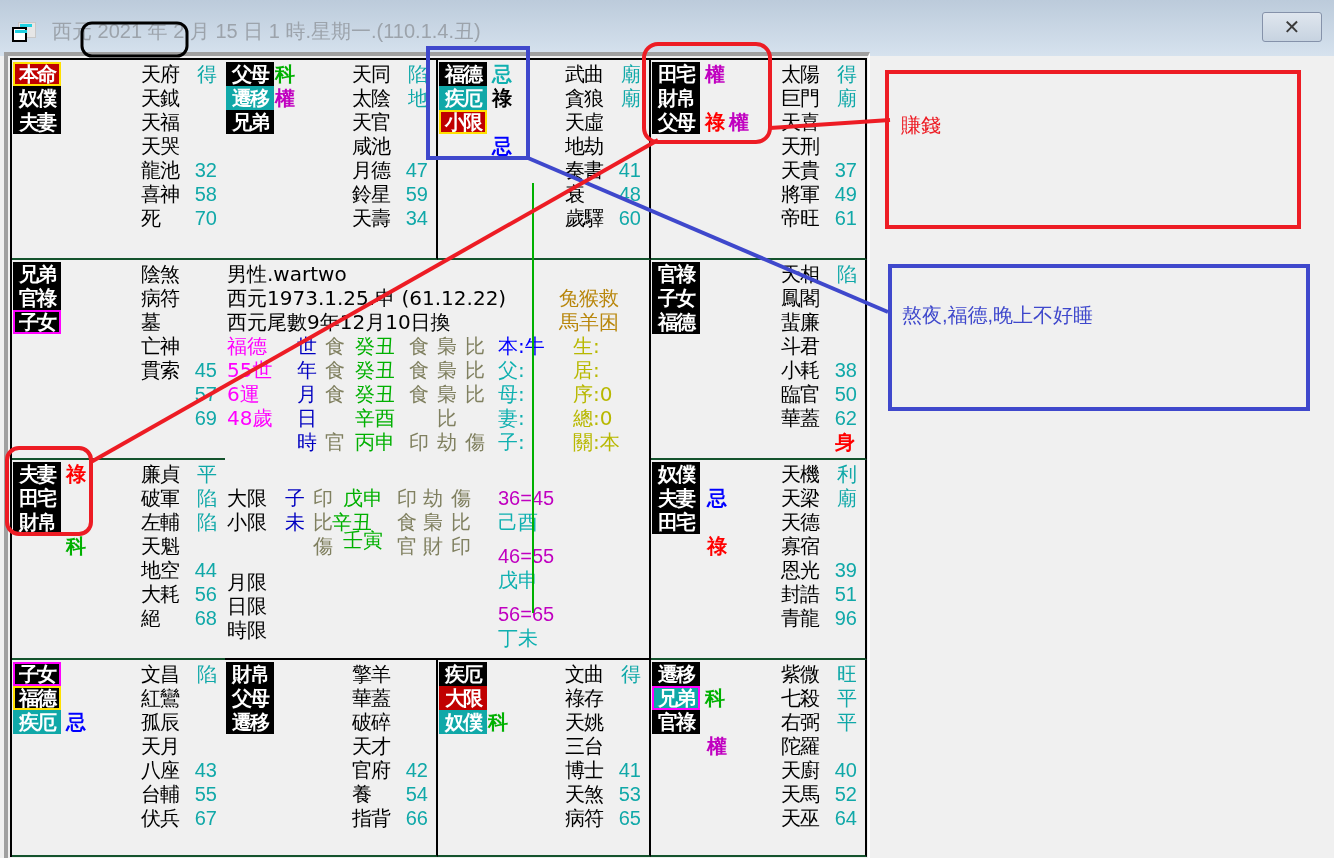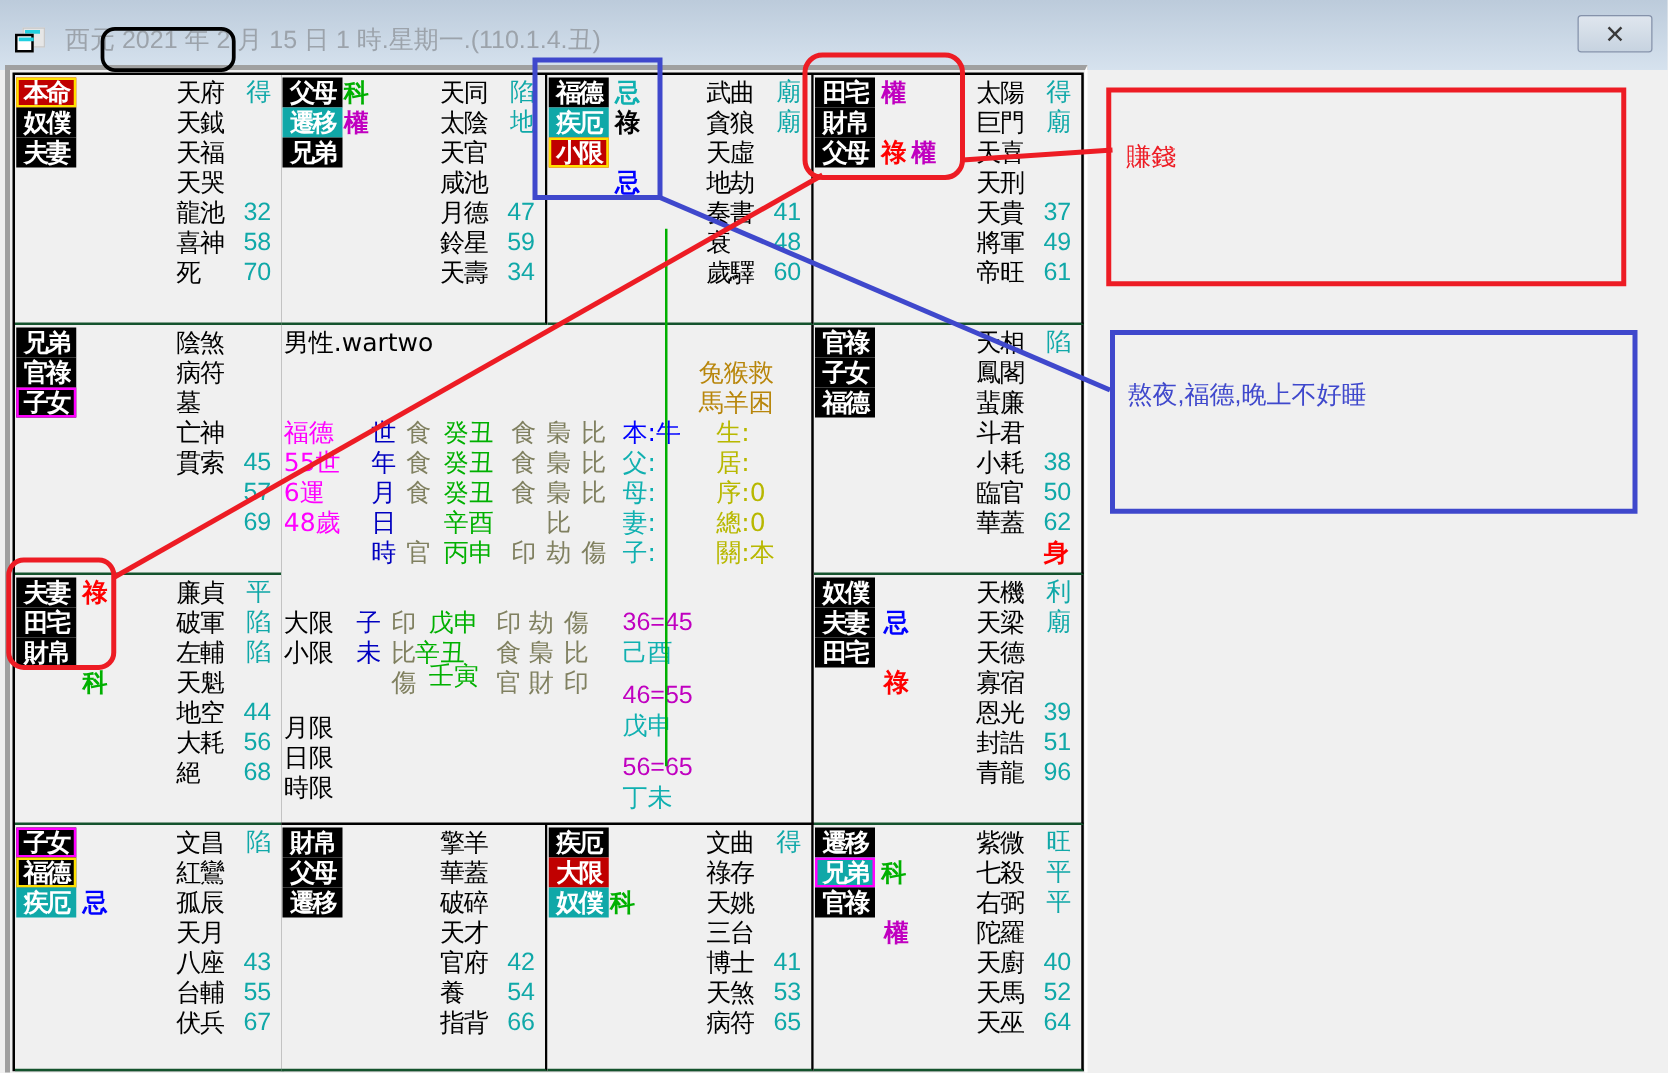--- a/index.html
+++ b/index.html
@@ -512,20 +512,22 @@
           </div>
           <div class="star">
             <span class="n">天巫</span>
             <span class="s c-cyan">64</span>
           </div>
         </div>
       </div>
     </div>
   <div id="center">
     <div class="ctext c-black" style="left:2px;top:2px">男性.wartwo</div>
+    <div class="ctext c-black" style="left:2px;top:26px">西元1973.1.25.申 (61.12.22)</div>
+    <div class="ctext c-black" style="left:2px;top:50px">西元尾數9年12月10日換</div>
     <div class="ctext c-gold" style="left:334px;top:26px">兔猴救</div>
     <div class="ctext c-gold" style="left:334px;top:50px">馬羊困</div>
     <div id="c-left">
         <div class="ctext c-pink" style="left:2px;top:74px">福德</div>
         <div class="ctext c-pink" style="left:2px;top:98px">55世</div>
         <div class="ctext c-pink" style="left:2px;top:122px">6運</div>
         <div class="ctext c-pink" style="left:2px;top:146px">48歲</div>
       </div>
     <div id="c-pillars">
         <div class="ctext c-dblue" style="left:72px;top:74px">世</div>

